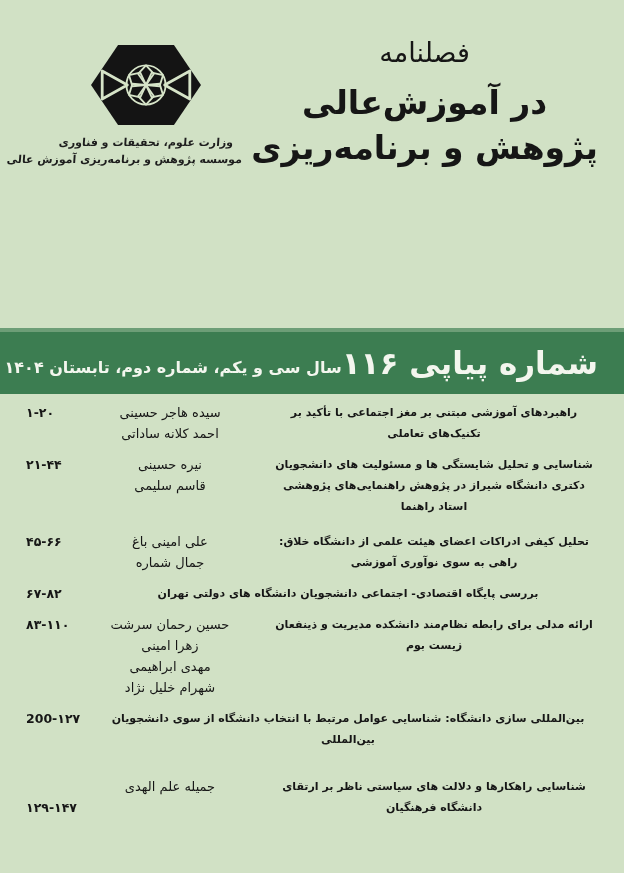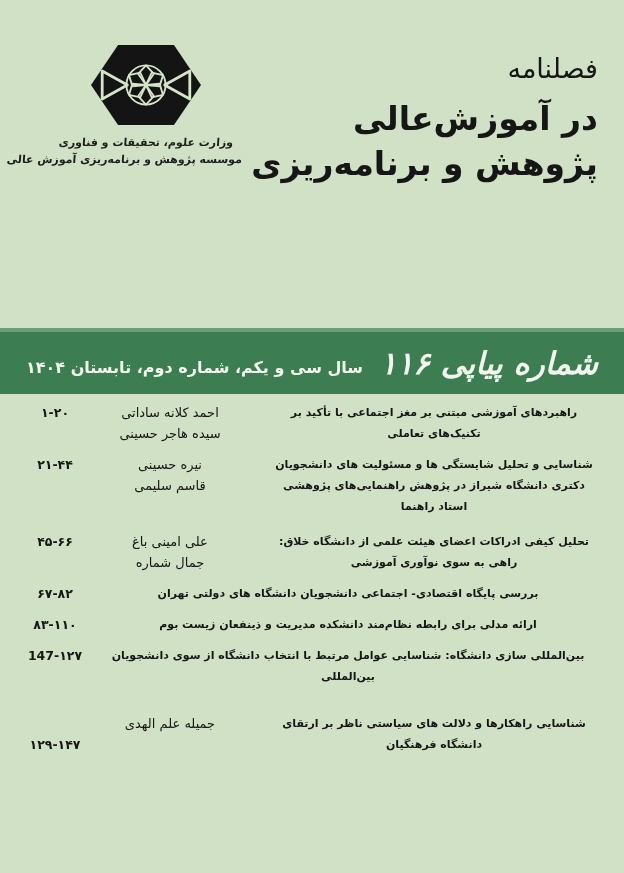--- a/index.html
+++ b/index.html
@@ -34,22 +34,22 @@
   .org-line{
     font-size:11px;
     font-weight:700;
     line-height:17px;
     color:#1d1d1d;
     transform:skewX(-4deg);
     white-space:nowrap;
   }
   .title-block{
     position:absolute;
-    right:26px;top:52px;
-    text-align:right;
+    right:26px;top:36px;
+    text-align:center;
     direction:rtl;
   }
   .journal-type{
     font-size:27px;
     font-weight:400;
     line-height:34px;
     margin-bottom:10px;
   }
   .journal-title{
     font-size:33px;
@@ -74,21 +74,20 @@
     align-items:center;
     justify-content:space-between;
     padding:0 26px;
     color:var(--band-text-color);
   }
   .serial{
     font-size:31px;
     font-weight:700;
     letter-spacing:1px;
     white-space:nowrap;
-    font-style:italic;
   }
   .issue-info{
     font-size:16px;
     font-weight:700;
     padding-top:8px;
     white-space:nowrap;
   }
   
   .toc{padding:8px 26px 0 26px;direction:rtl;}
   .toc-row{
@@ -111,21 +110,21 @@
     flex:0 0 172px;
     text-align:center;
     font-size:13px;
     font-weight:500;
     line-height:21px;
   }
   .author-line{white-space:nowrap;}
   .toc-pages{
     flex:0 0 58px;
     direction:ltr;
-    text-align:center;
+    text-align:left;
     font-size:12.5px;
     font-weight:600;
     line-height:21px;
     white-space:nowrap;
   }
 </style>
 </head>
 <body>
 
 <div class="page">
@@ -161,22 +160,22 @@
 
   <div class="band">
     <div class="serial">شماره پیاپی ۱۱۶</div>
     <div class="issue-info">سال سی و یکم، شماره دوم، تابستان ۱۴۰۴</div>
   </div>
 
   <main class="toc" id="toc">
   <div class="toc-row">
     <div class="toc-title">راهبردهای آموزشی مبتنی بر مغز اجتماعی با تأکید بر تکنیک‌های تعاملی</div>
     <div class="toc-authors">
+          <div class="author-line">سیده هاجر حسینی</div>
           <div class="author-line">احمد کلانه ساداتی</div>
-          <div class="author-line">سیده هاجر حسینی</div>
         </div>
     <div class="toc-pages">۱-۲۰</div>
   </div>
 
   <div class="toc-row">
     <div class="toc-title">شناسایی و تحلیل شایستگی ها و مسئولیت های دانشجویان دکتری دانشگاه شیراز در پژوهش راهنمایی‌های پژوهشی استاد راهنما</div>
     <div class="toc-authors">
           <div class="author-line">نیره حسینی</div>
           <div class="author-line">قاسم سلیمی</div>
         </div>
@@ -192,26 +191,32 @@
     <div class="toc-pages">۴۵-۶۶</div>
   </div>
 
   <div class="toc-row">
     <div class="toc-title">بررسی پایگاه اقتصادی- اجتماعی دانشجویان دانشگاه های دولتی تهران</div>
     <div class="toc-pages">۶۷-۸۲</div>
   </div>
 
   <div class="toc-row">
     <div class="toc-title">ارائه مدلی برای رابطه نظام‌مند دانشکده مدیریت و ذینفعان زیست بوم</div>
+    <div class="toc-authors">
+          <div class="author-line">حسین رحمان سرشت</div>
+          <div class="author-line">زهرا امینی</div>
+          <div class="author-line">مهدی ابراهیمی</div>
+          <div class="author-line">شهرام خلیل نژاد</div>
+        </div>
     <div class="toc-pages">۸۳-۱۱۰</div>
   </div>
 
   <div class="toc-row">
     <div class="toc-title">بین‌المللی سازی دانشگاه: شناسایی عوامل مرتبط با انتخاب دانشگاه از سوی دانشجویان بین‌المللی</div>
-    <div class="toc-pages">147-۱۲۷</div>
+    <div class="toc-pages">200-۱۲۷</div>
   </div>
 
   <div class="toc-row">
     <div class="toc-title">شناسایی راهکارها و دلالت های سیاستی ناظر بر ارتقای دانشگاه فرهنگیان</div>
     <div class="toc-authors">
           <div class="author-line">جمیله علم الهدی</div>
         </div>
     <div class="toc-pages">۱۲۹-۱۴۷</div>
   </div>
 </main>

